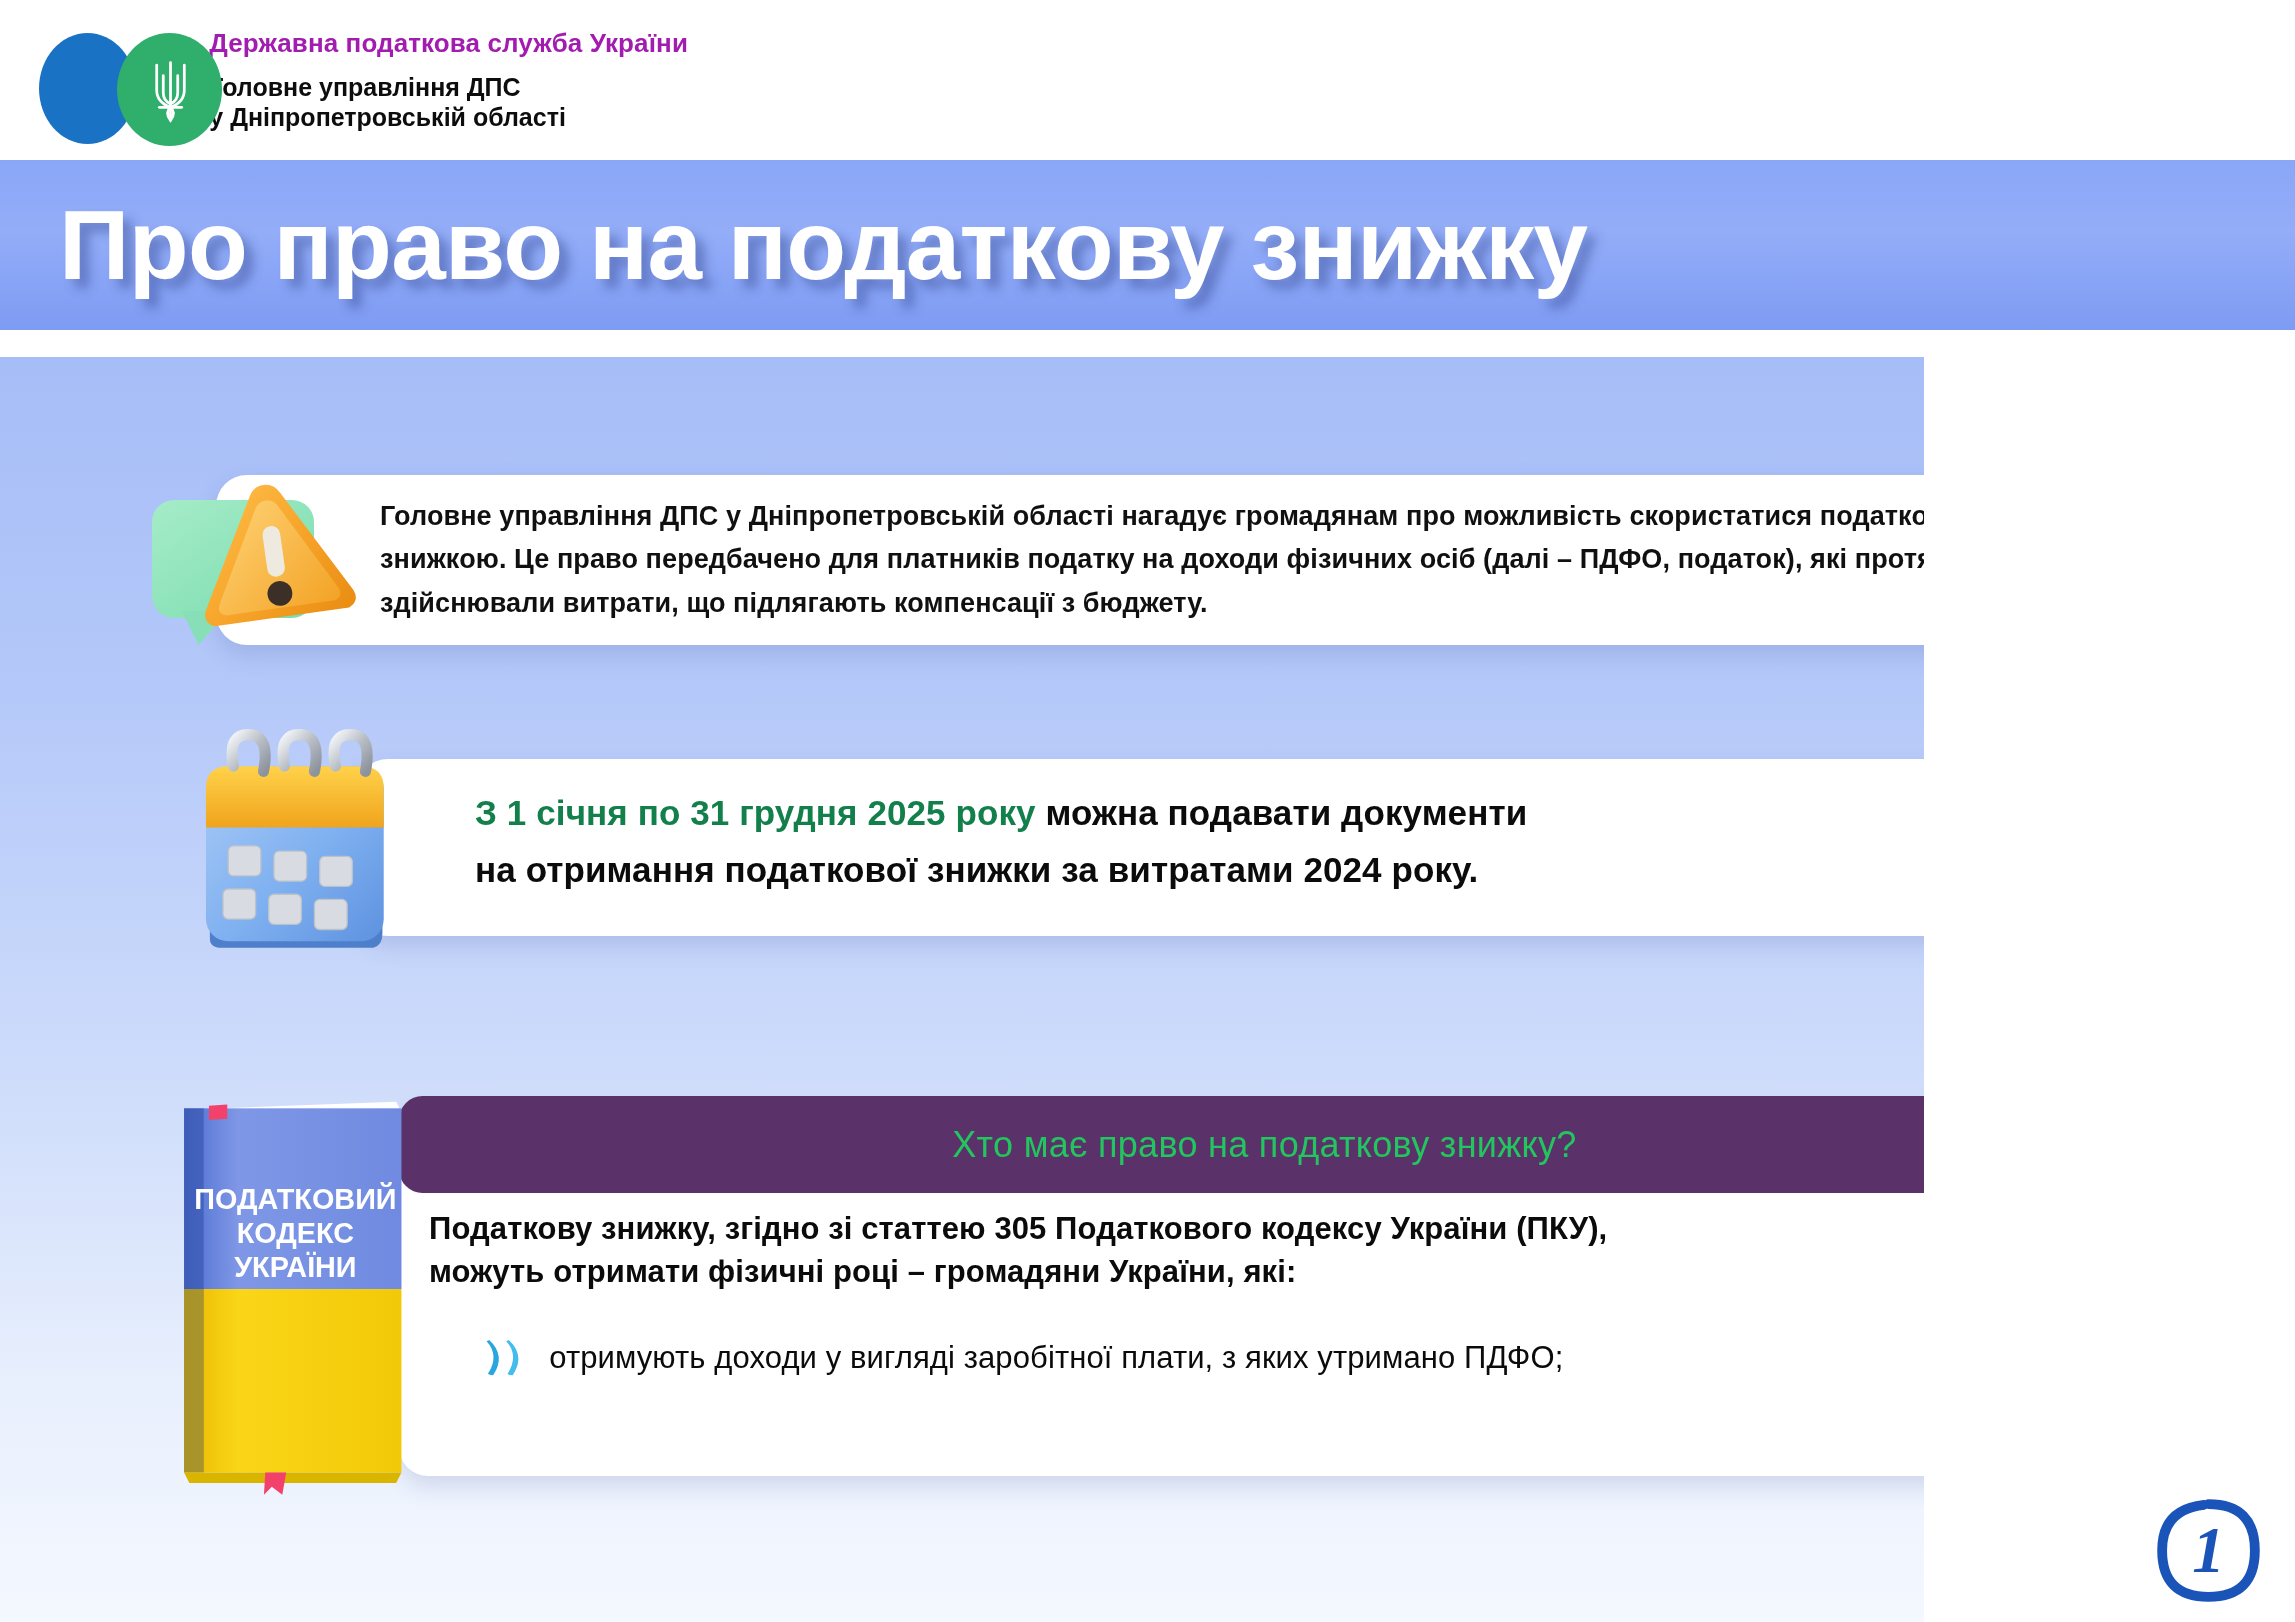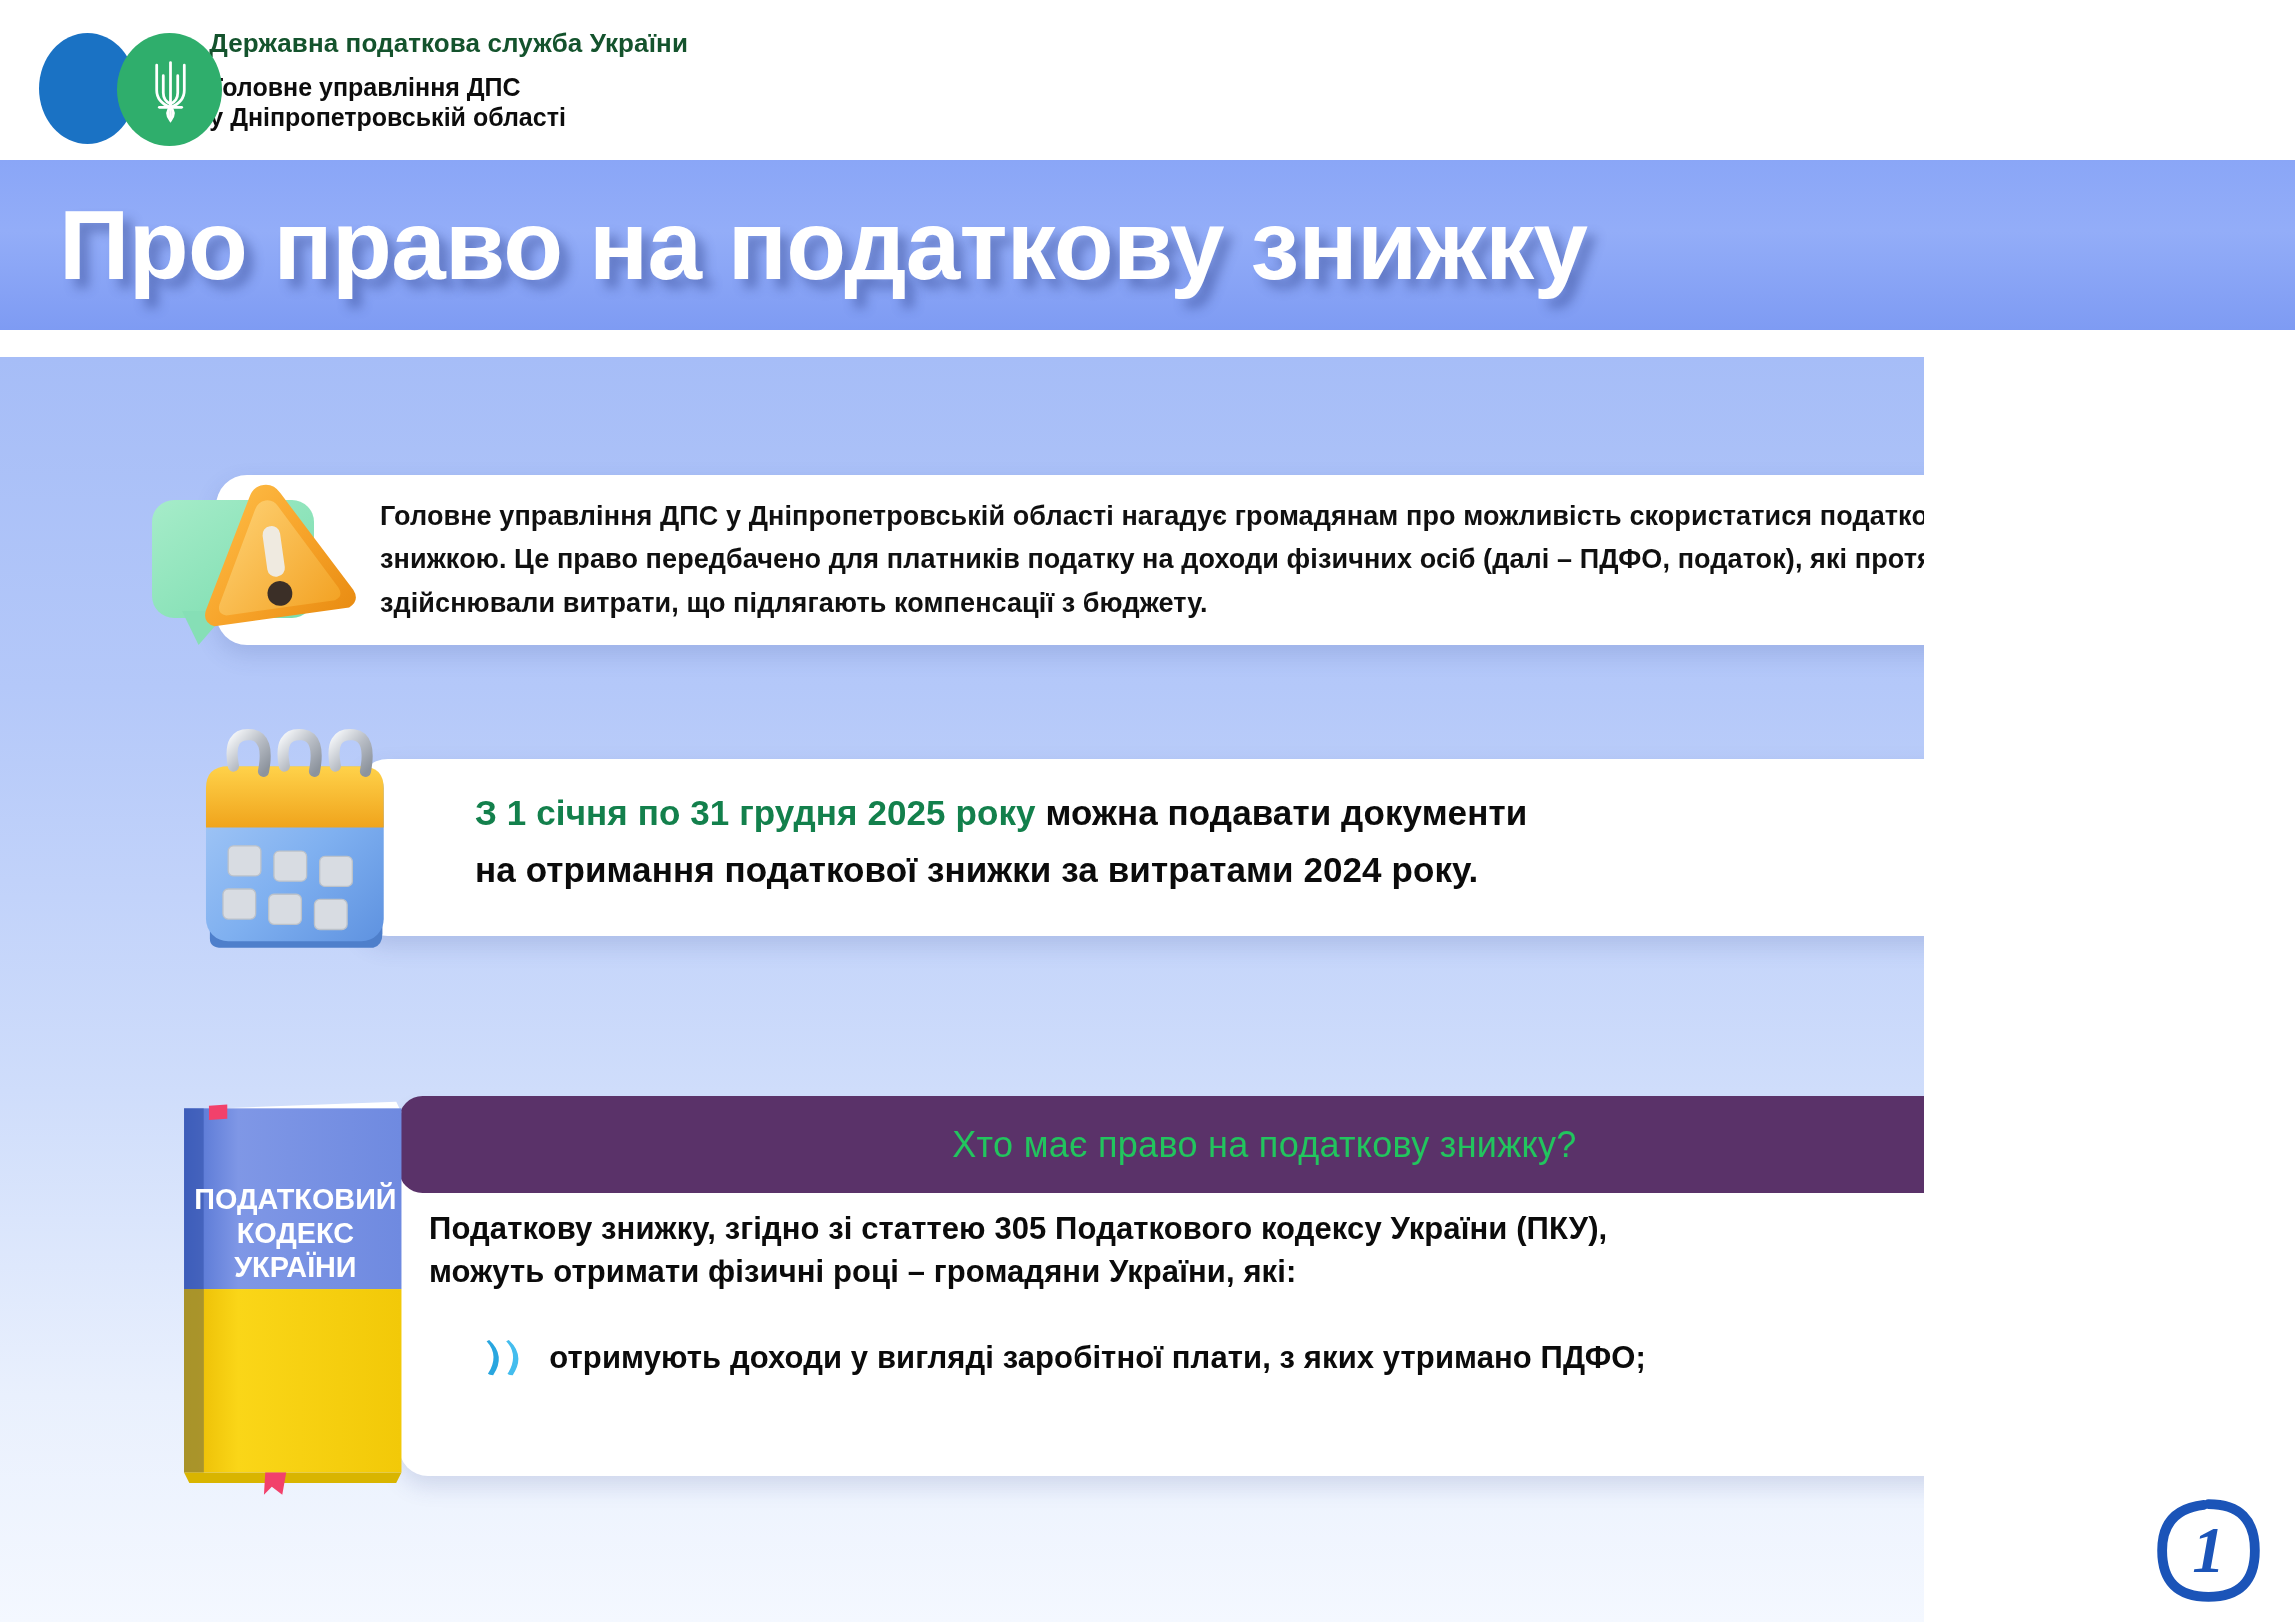--- a/index.html
+++ b/index.html
@@ -17,21 +17,21 @@
     background:#ffffff;
     display:flex;align-items:center;
   }
   #logo-wrap{position:relative;width:170px;height:131px;margin-left:27.5px;flex:none;}
   .logo-circle{position:absolute;top:18.3px;border-radius:50%;}
   #logo-blue{left:11.8px;width:97px;height:111px;background:#1A72C4;}
   #logo-green{left:89px;width:105px;height:113px;background:#2FAE6C;}
   #trident{position:absolute;left:122px;top:41px;width:41px;height:69px;}
   #header-text{margin-left:11.8px;}
   #header-line1{
-    font-size:26px;font-weight:bold;color:#14532d;letter-spacing:0.1px;
+    font-size:26px;font-weight:bold;color:#a21caf;letter-spacing:0.1px;
     white-space:nowrap;margin-bottom:13px;
   }
   .header-sub{
     font-size:25px;font-weight:bold;color:#0d0d0d;white-space:nowrap;line-height:1.22;
   }
 
   
   #banner{
     position:absolute;left:0;top:160px;width:2295px;height:170px;
     background:linear-gradient(180deg,#8aa6f7 0%,#93adf8 42%,#7e9bf3 100%);
@@ -106,21 +106,21 @@
     font-size:36px;font-weight:normal;color:#22c55e;white-space:nowrap;letter-spacing:0.3px;
   }
   #card3-body{
     position:absolute;left:429px;top:851px;width:1682px;
     font-size:31px;font-weight:bold;color:#0b0b0b;line-height:1.38;letter-spacing:0.1px;
   }
   .bullet-row{
     position:absolute;left:484px;display:flex;align-items:center;gap:18.3px;
   }
   .bullet-text{
-    font-size:31px;font-weight:bold;color:#0b0b0b;white-space:nowrap;letter-spacing:0.1px;
+    font-size:31px;font-weight:normal;color:#0b0b0b;white-space:nowrap;letter-spacing:0.1px;
   }
   #bullet1{top:980px;}
   #bullet2{top:1059px;}
 
   
   #book{position:absolute;left:167px;top:733px;width:262px;height:406px;}
 
   
   #page-num{position:absolute;left:2153px;top:1495px;width:111px;height:111px;}
 </style>

